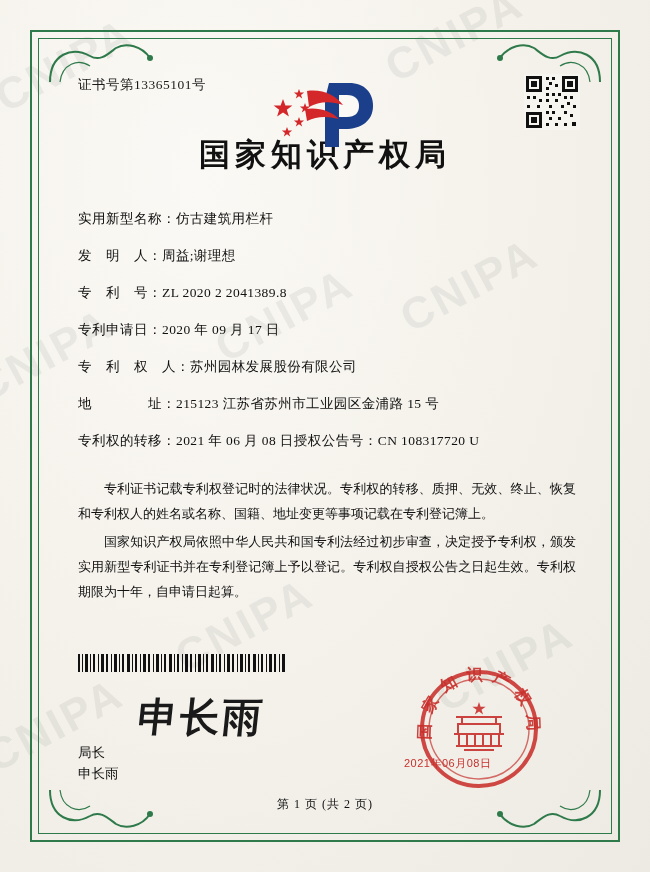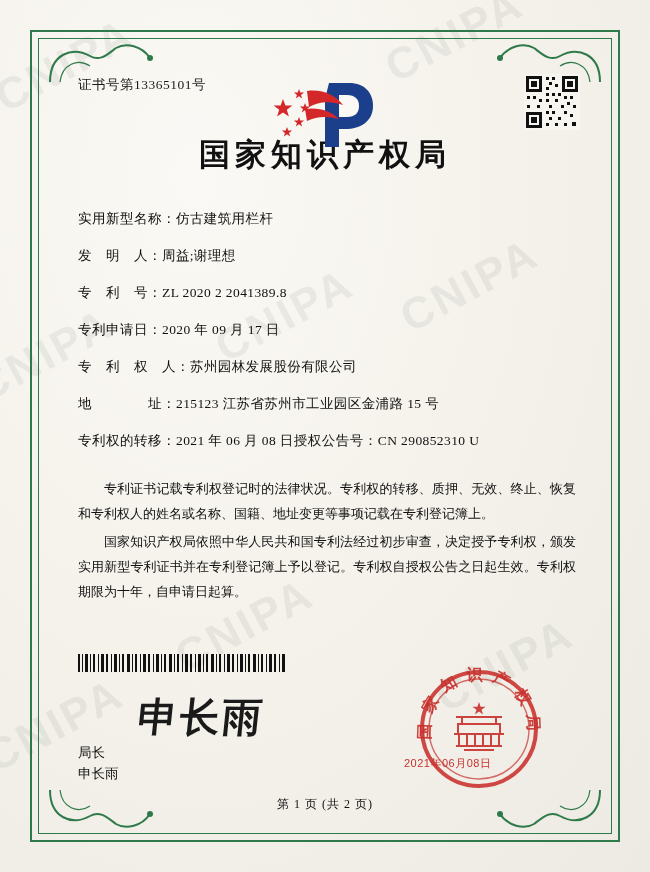--- a/index.html
+++ b/index.html
@@ -337,21 +337,21 @@
         <span class="field-value">215123 江苏省苏州市工业园区金浦路 15 号</span>
       </div>
 
       <div class="field-row">
         <span class="row-inline">
           <span class="field-label">专利权的转移：</span>
           <span class="field-value">2021 年 06 月 08 日</span>
         </span>
         <span class="row-inline second">
           <span class="field-label">授权公告号：</span>
-          <span class="field-value">CN 290852310 U</span>
+          <span class="field-value">CN 108317720 U</span>
         </span>
       </div>
 
     </div>
 
     <div class="paragraphs">
       <p>专利证书记载专利权登记时的法律状况。专利权的转移、质押、无效、终止、恢复和专利权人的姓名或名称、国籍、地址变更等事项记载在专利登记簿上。</p>
       <p>国家知识产权局依照中华人民共和国专利法经过初步审查，决定授予专利权，颁发实用新型专利证书并在专利登记簿上予以登记。专利权自授权公告之日起生效。专利权期限为十年，自申请日起算。</p>
     </div>
 

